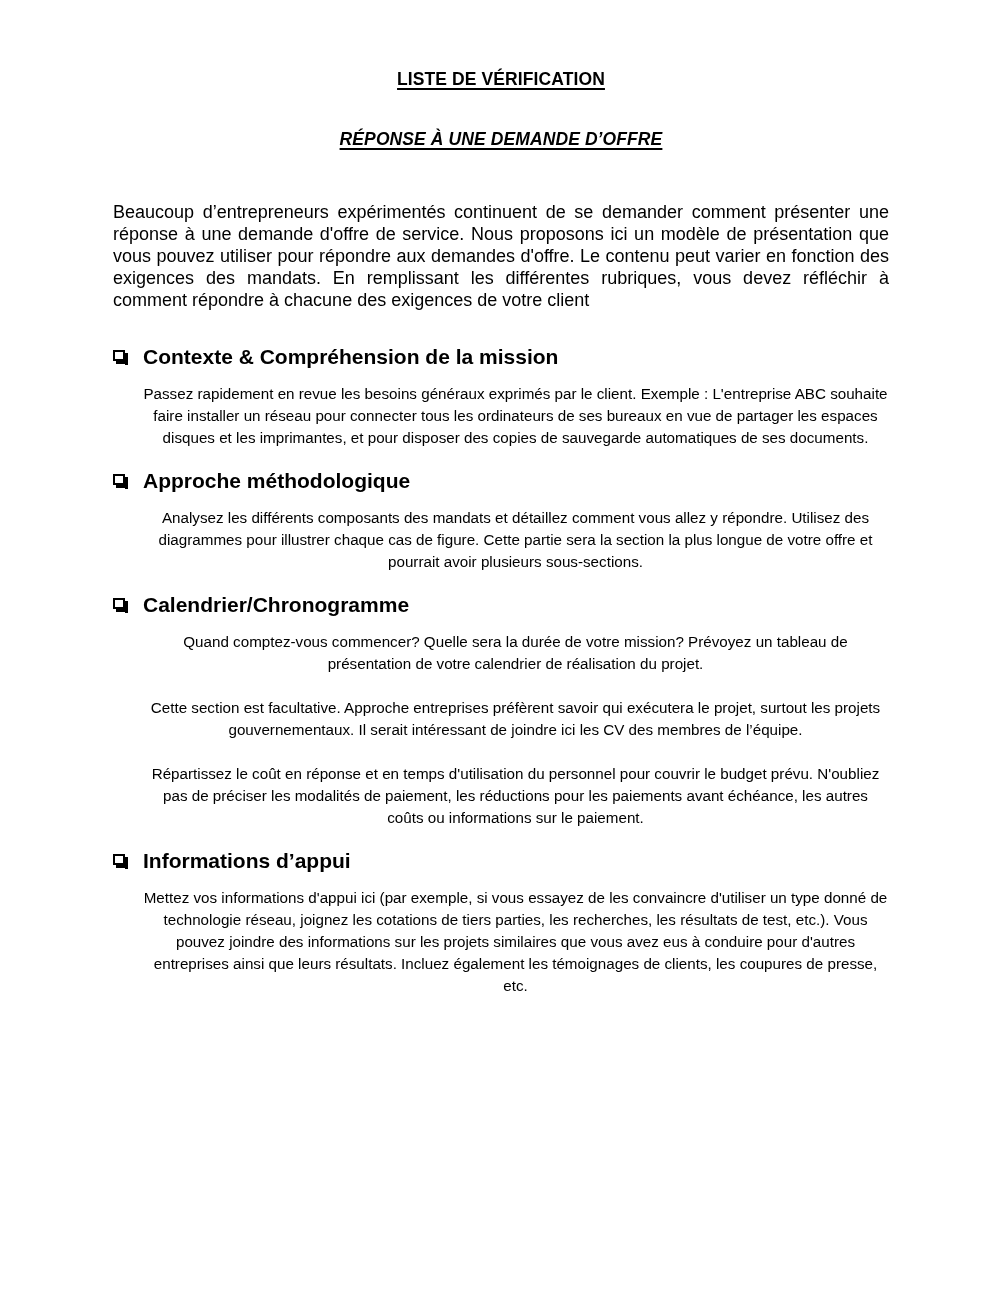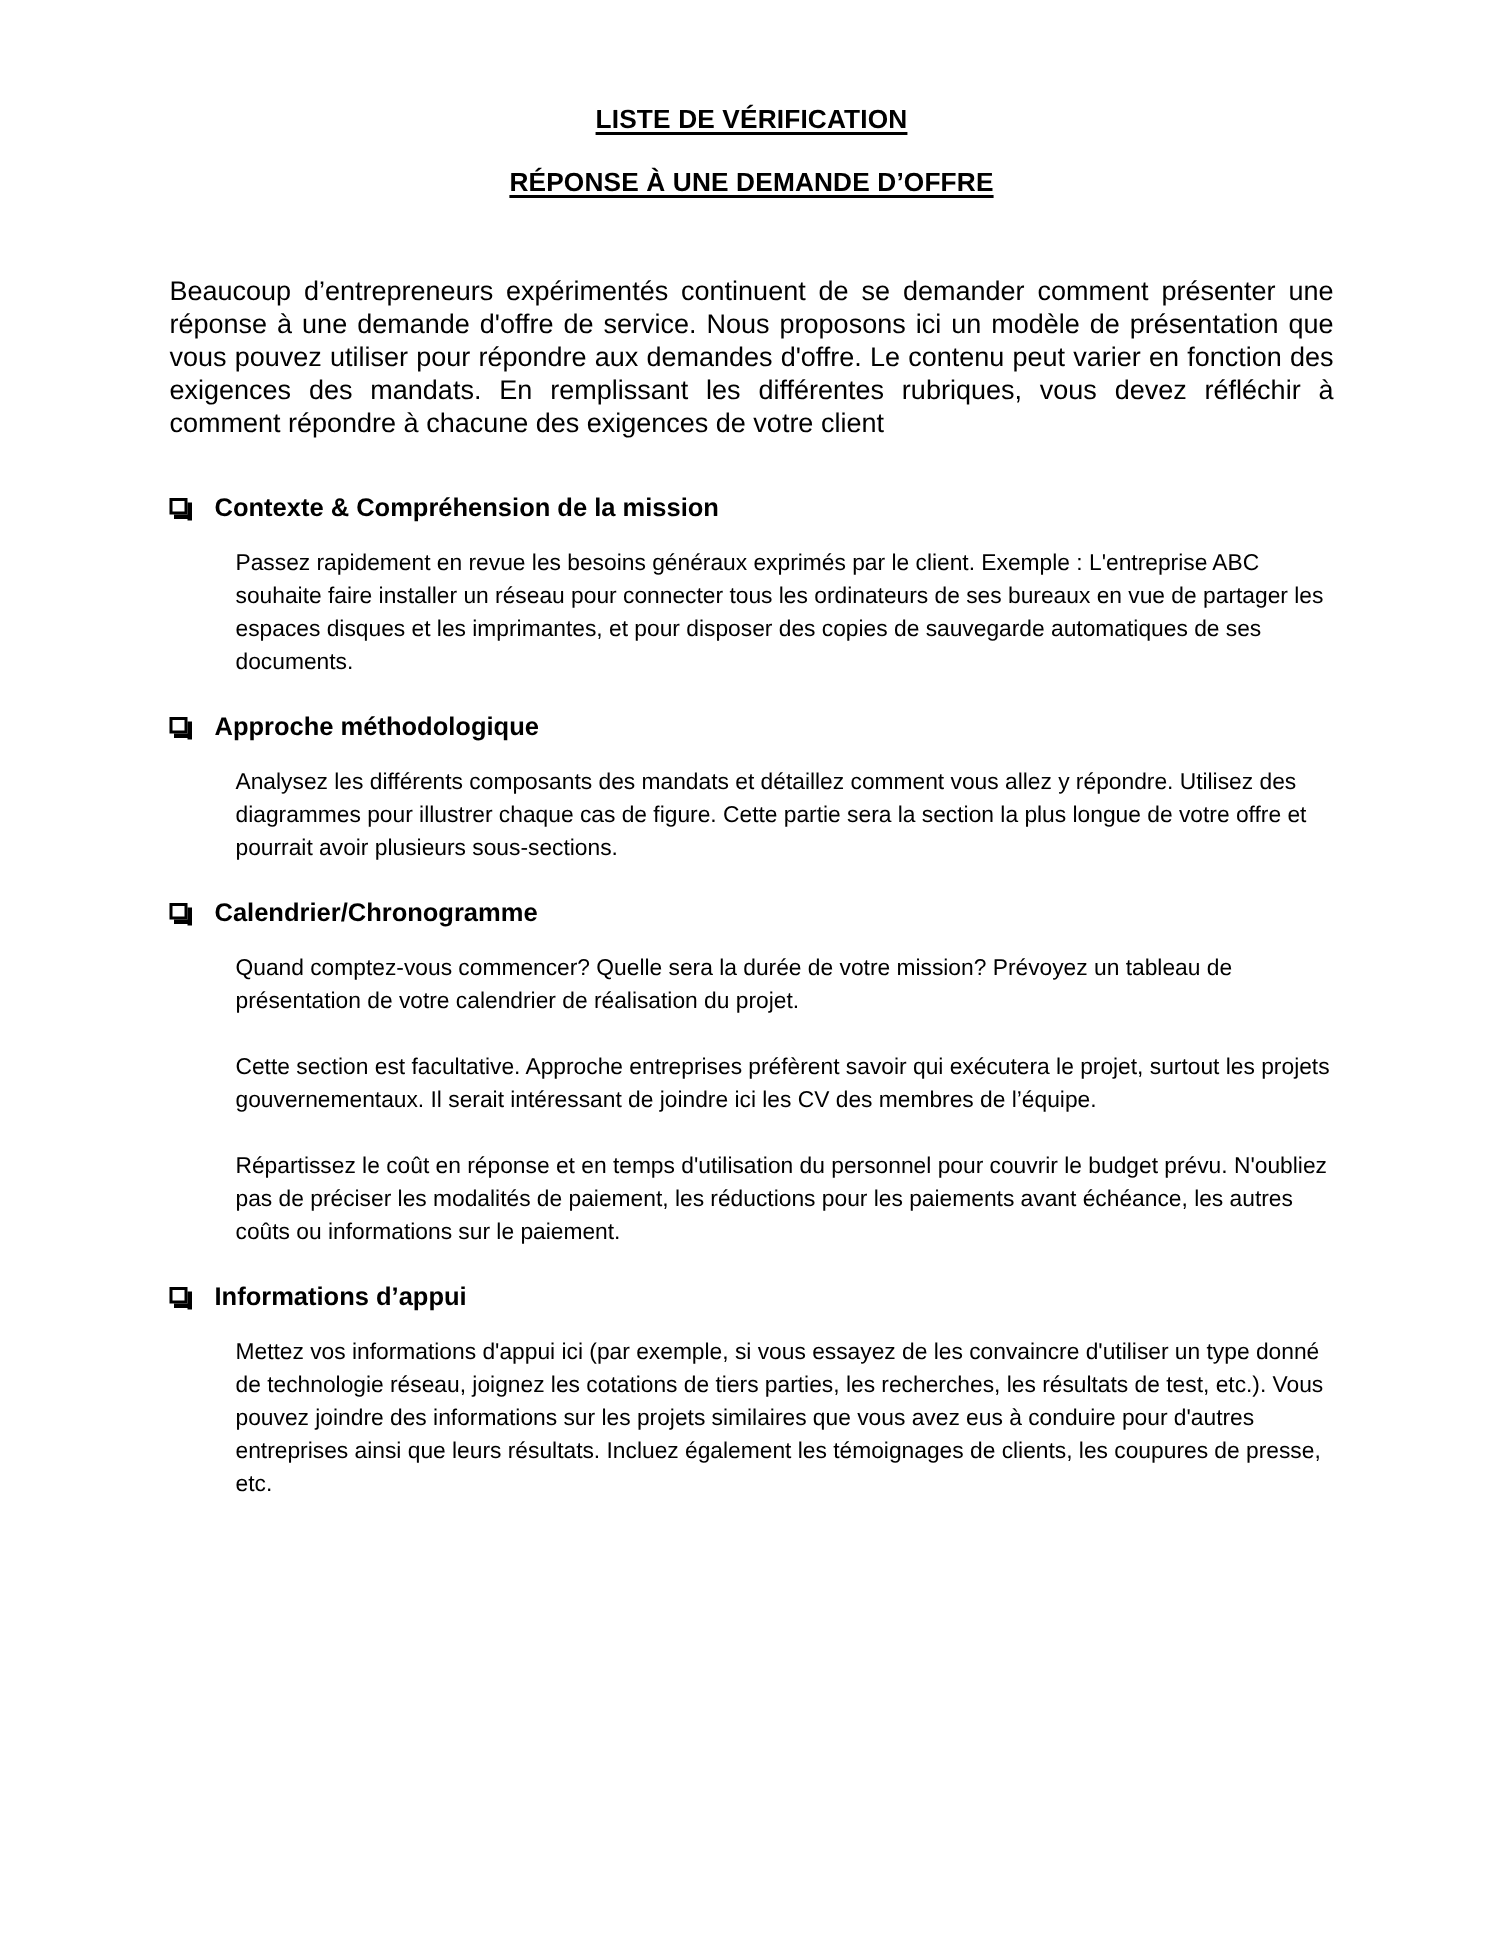--- a/index.html
+++ b/index.html
@@ -39,21 +39,22 @@
     letter-spacing: 0.1px;
     line-height: 22px;
     margin: 0;
   }
   .doc-title span.u {
     text-decoration: underline;
     text-underline-offset: 3px;
     text-decoration-thickness: 2px;
   }
   .doc-title.second {
-    margin-top: 20px;
+    margin-top: 38px;
+    font-style: italic;
   }
 
   
   .intro {
     margin-top: 51px;
     font-size: 18px;
     line-height: 22px;
     text-align: justify;
     text-justify: inter-word;
     width: 776px;
@@ -99,30 +100,30 @@
   }
   .checkbox-glyph .shadow-bottom {
     position: absolute;
     left: 3px;
     top: 11px;
     width: 12px;
     height: 3px;
     background: #000;
   }
   .section-title {
-    font-size: 17px;
+    font-size: 21px;
     font-weight: bold;
     line-height: 20px;
   }
   .section-body {
     margin-top: 16px;
-    margin-left: 44px;
+    margin-left: 30px;
     font-size: 15.2px;
     line-height: 22px;
-    text-align: left;
+    text-align: center;
     max-width: 745px;
   }
   .section + .section {
     margin-top: 22px;
   }
 </style>
 </head>
 <body>
 
 <div class="page">

